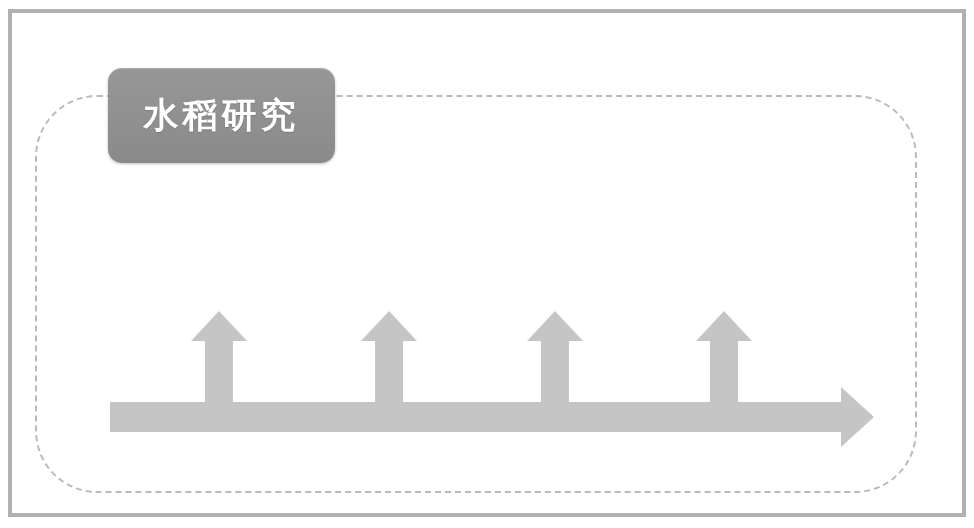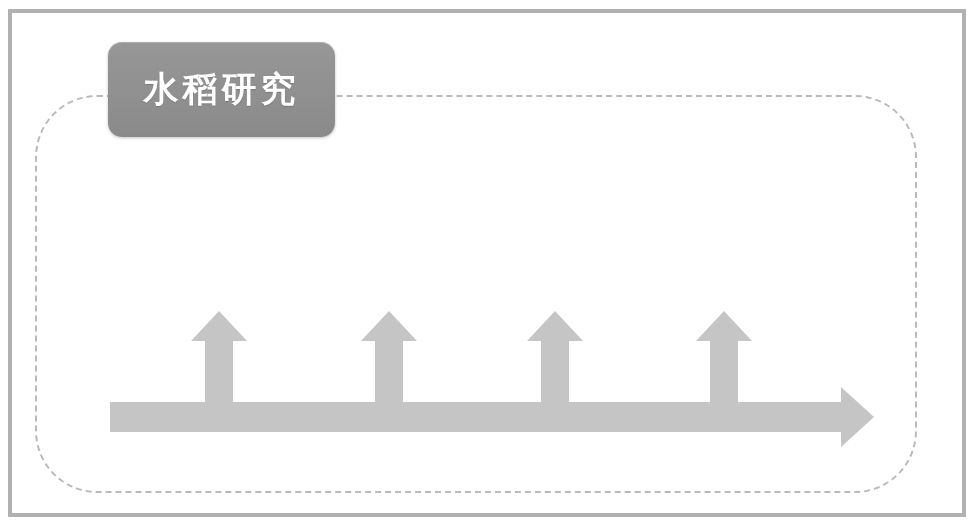--- a/index.html
+++ b/index.html
@@ -32,21 +32,21 @@
     width: 882px;
     height: 398px;
     border: 2px dashed var(--dashed-border, #bababa);
     border-radius: 62px;
     box-sizing: border-box;
     z-index: 1;
   }
   .label-box {
     position: absolute;
     left: 108px;
-    top: 42px;
+    top: 68px;
     width: 227px;
     height: 95px;
     border-radius: 14px;
     background: linear-gradient(to bottom, var(--label-bg-top, #979797), var(--label-bg-bottom, #8a8a8a));
     box-shadow: 0 1px 3px rgba(0,0,0,0.25), inset 0 1px 0 rgba(255,255,255,0.22);
     display: flex;
     align-items: center;
     justify-content: center;
     z-index: 2;
   }

